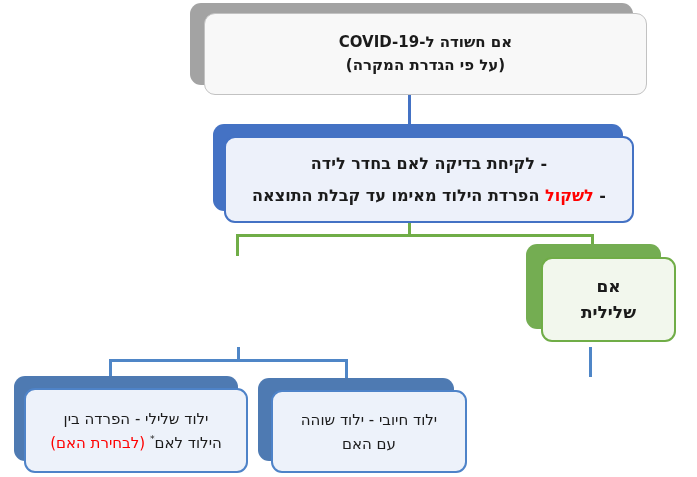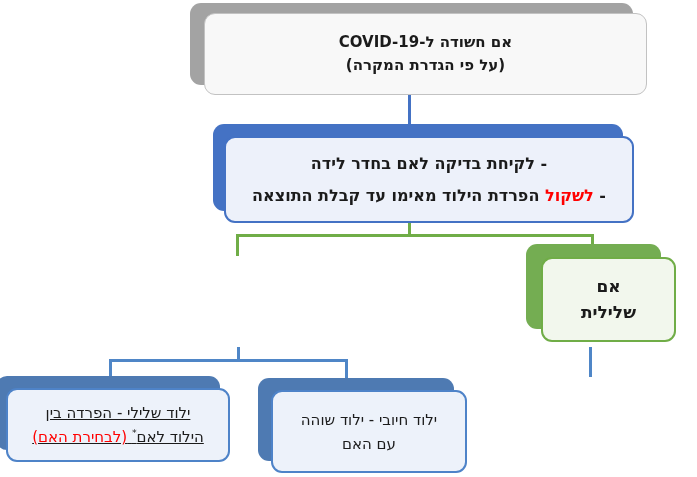--- a/index.html
+++ b/index.html
@@ -45,21 +45,21 @@
     font-weight:bold;font-size:17px;line-height:1.5;
   }
   .n-pos{left:186px;top:263px;width:135px;height:85px;}
   .n-neg{left:541px;top:257px;width:135px;height:85px;}
   
   .n-bottom{
     background:#edf2fa;border:2px solid #4e83c8;
     box-shadow:-10px -12px 0 0 #4e7ab2;
     font-weight:normal;font-size:15px;line-height:1.6;
   }
-  .n-b1{left:6px;top:388px;width:224px;height:74px;text-decoration:underline;}
+  .n-b1{left:24px;top:388px;width:224px;height:85px;}
   .n-b2{left:271px;top:390px;width:196px;height:83px;box-shadow:-13px -12px 0 0 #4e7ab2;justify-content:center;}
   .n-b3{
     left:519px;top:387px;width:169px;height:86px;
     background:#eef3fb;border:2px solid #5b9bd5;
     box-shadow:-13px -12px 0 0 #5b9bd5;
     font-weight:normal;font-size:15px;line-height:1.6;
   }
   .connector{position:absolute;z-index:1;}
   .c-blue-top{background:#4472c4;}
   .c-green{background:#70ad47;}

